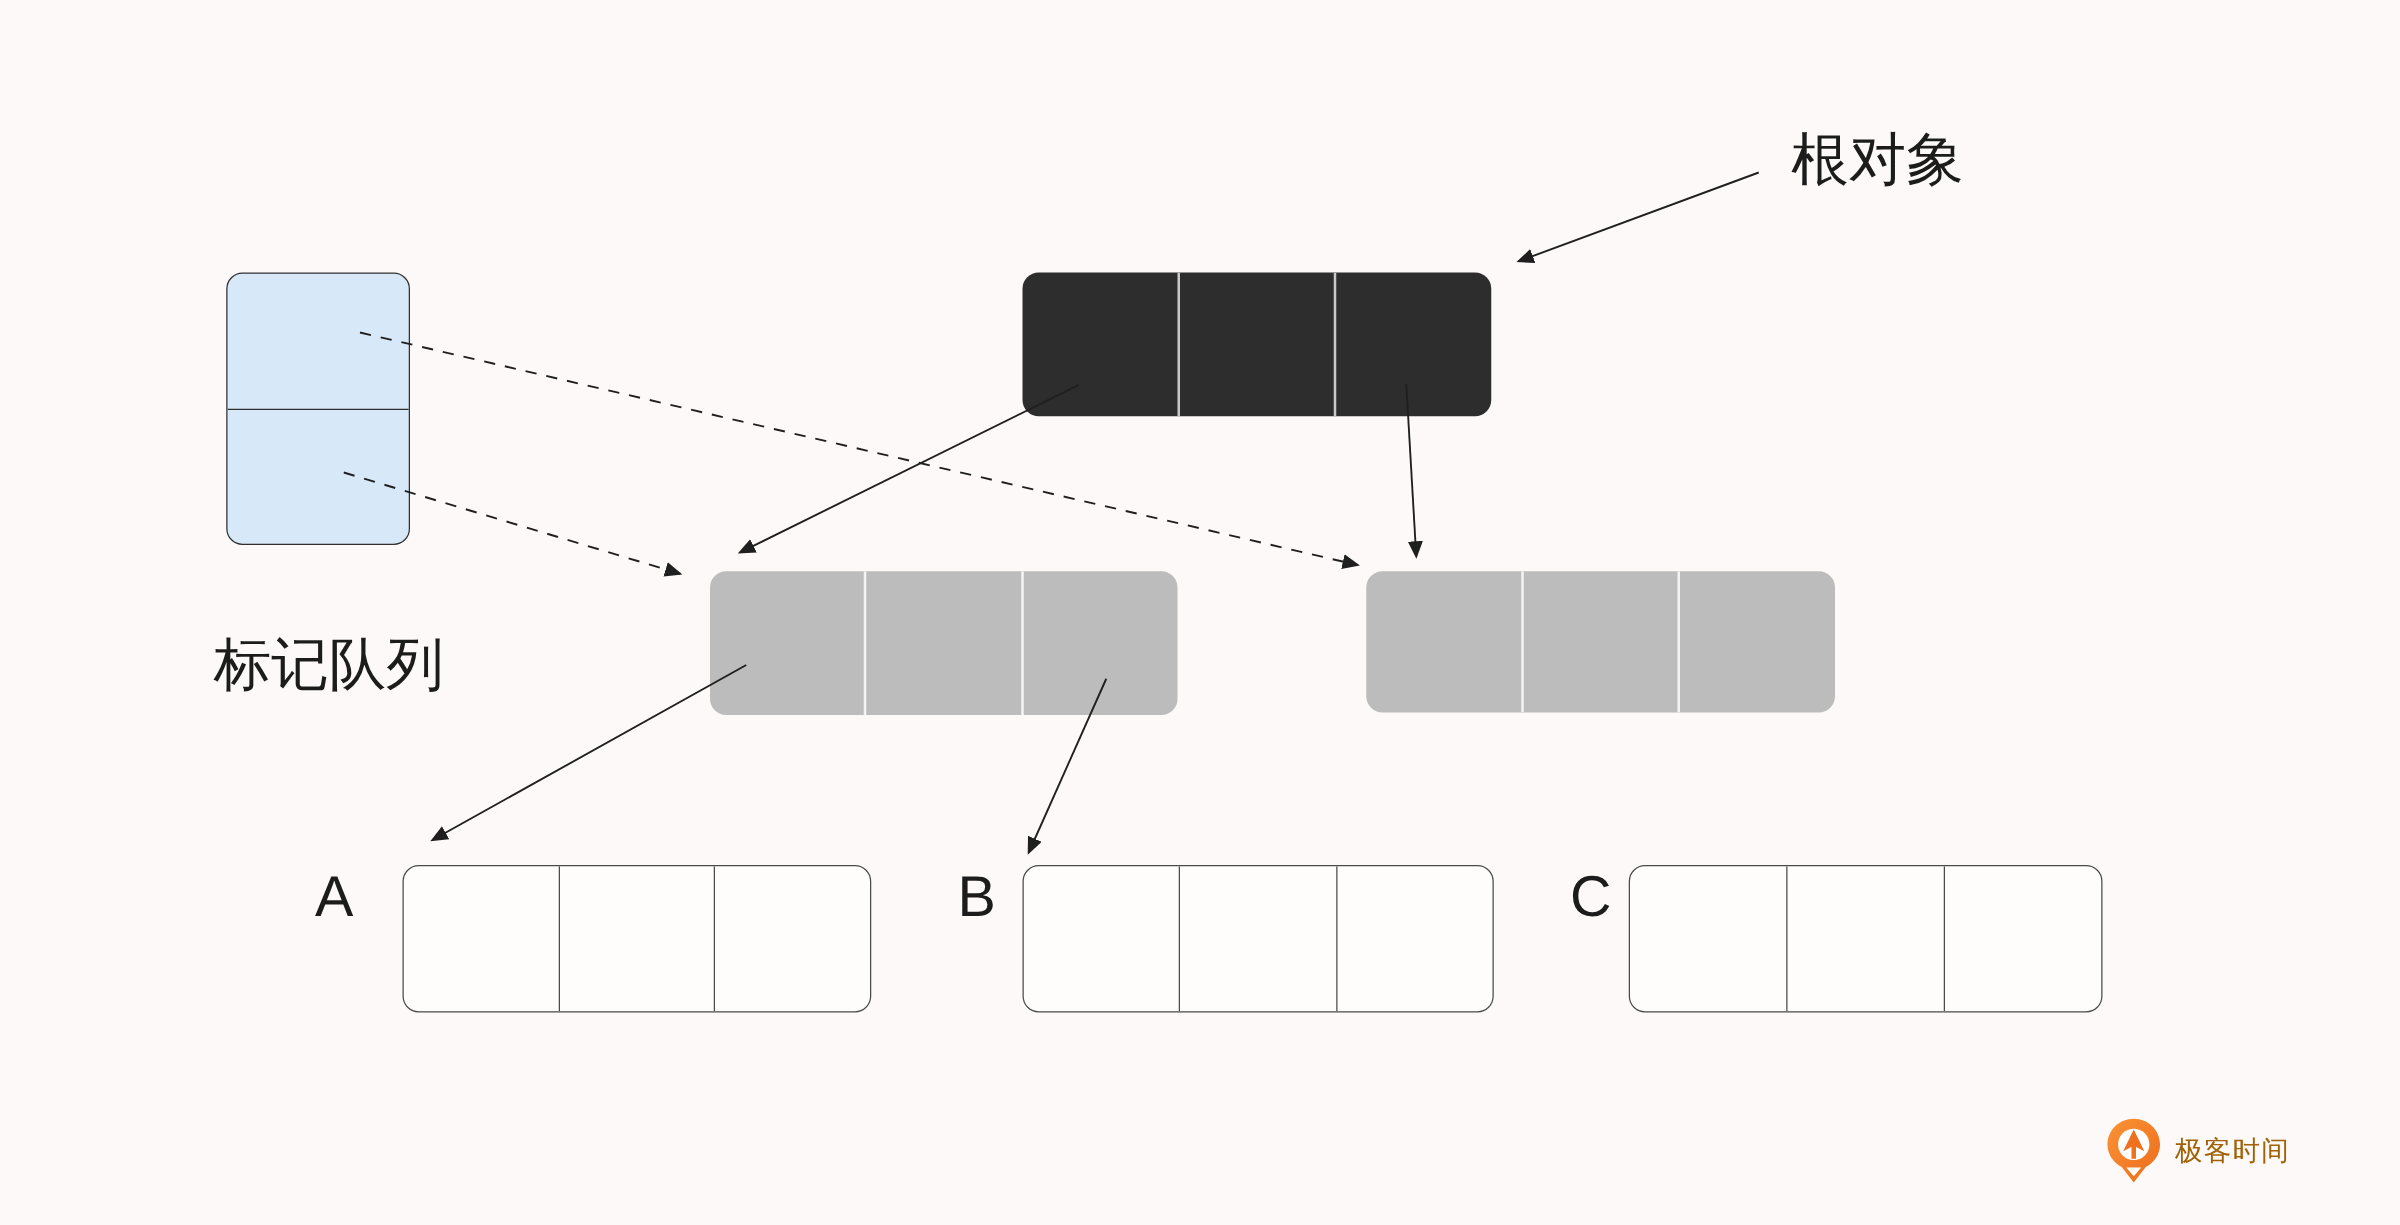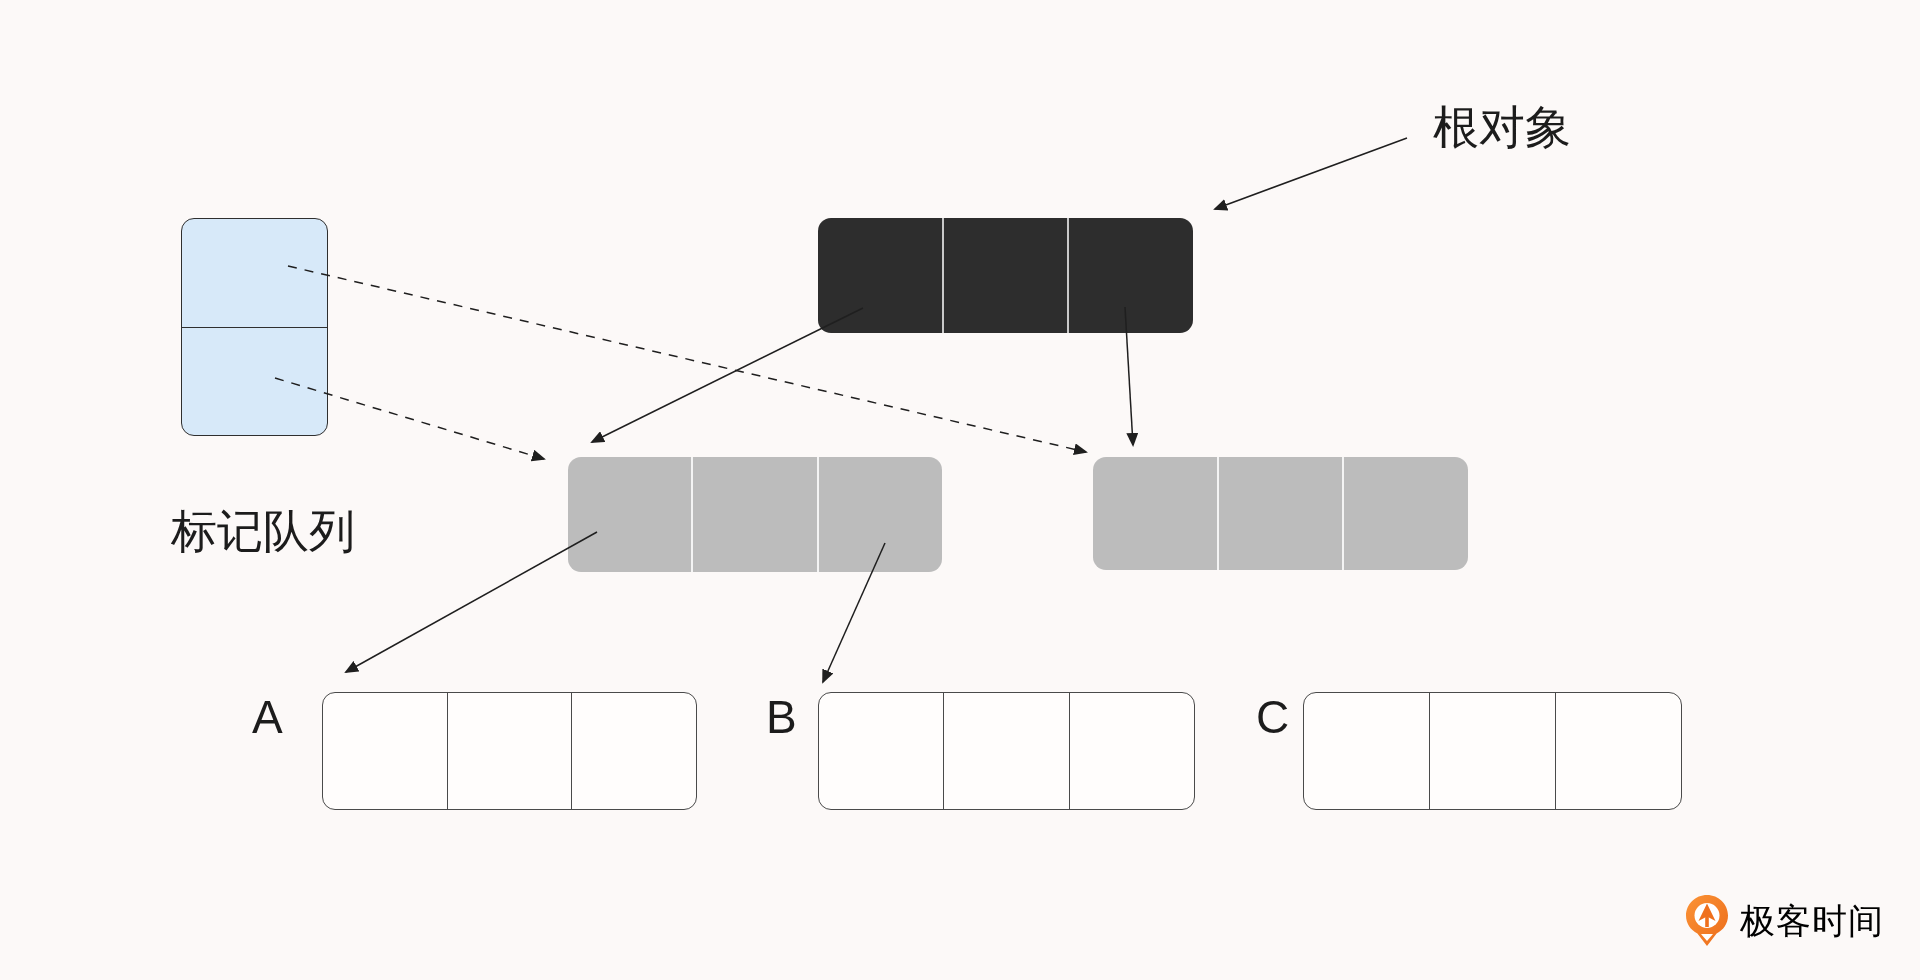--- a/index.html
+++ b/index.html
@@ -70,22 +70,22 @@
   
   #logo {
     position: absolute;
     left: 1684px;
     top: 893px;
     display: flex;
     align-items: center;
     gap: 10px;
   }
   #logo .logo-text {
-    color: #000000;
-    font-size: 35px;
+    color: #a16207;
+    font-size: 22px;
     letter-spacing: 1px;
   }
 </style>
 </head>
 <body>
 
 <div id="canvas">
 
   <div class="block queue" style="left:181px; top:218px; width:147px; height:218px;">
     <div class="cell"></div>

